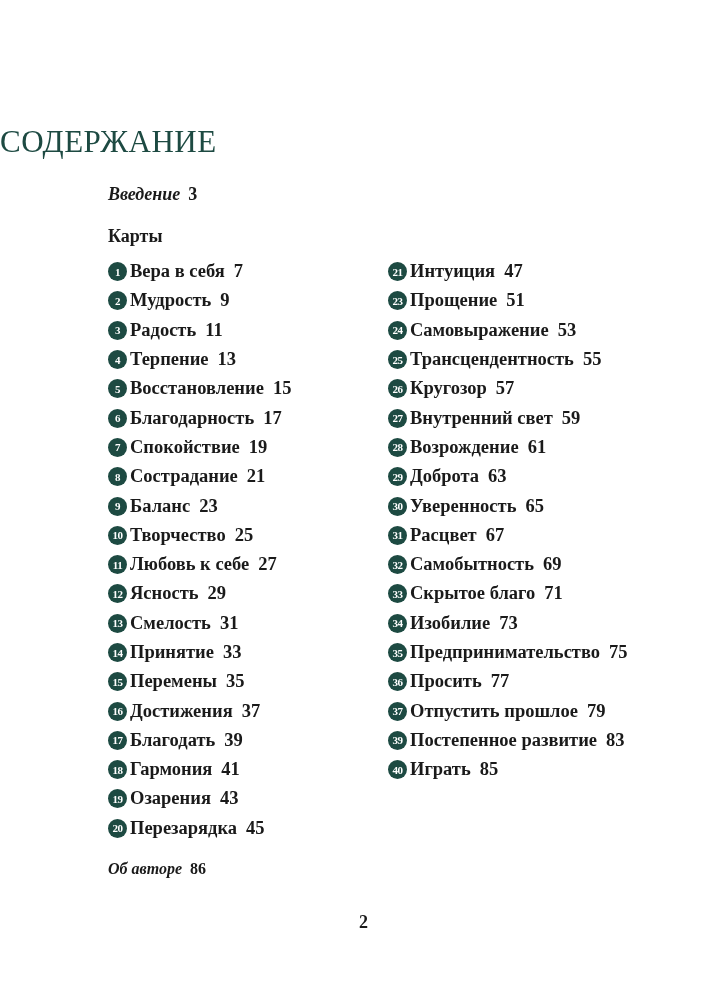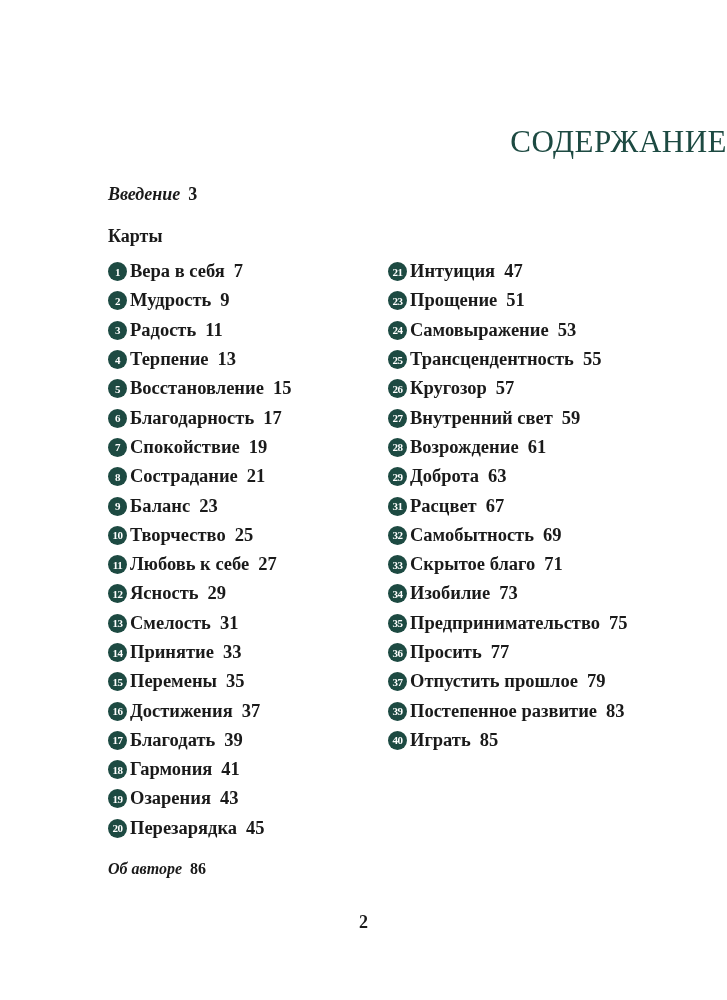--- a/index.html
+++ b/index.html
@@ -13,21 +13,21 @@
       position: relative;
       overflow: hidden;
       font-family: "DejaVu Serif", "Liberation Serif", serif;
       color: #1a1a1a;
     }
     .title {
       position: absolute;
       left: 0;
       width: 727px;
       top: 103px;
-      text-align: right;
+      text-align: left;
       font-family: "Liberation Serif", "DejaVu Serif", serif;
       font-size: 31px;
       letter-spacing: 0.5px;
       color: #1d4a42;
       font-weight: normal;
     }
     .intro {
       position: absolute;
       left: 108px;
       top: 184px;
@@ -254,20 +254,25 @@
       <span class="badge">28</span>
       <span class="label">Возрождение</span>
       <span class="pg">61</span>
     </li>
     <li class="entry">
       <span class="badge">29</span>
       <span class="label">Доброта</span>
       <span class="pg">63</span>
     </li>
     <li class="entry">
+      <span class="badge">30</span>
+      <span class="label">Уверенность</span>
+      <span class="pg">65</span>
+    </li>
+    <li class="entry">
       <span class="badge">31</span>
       <span class="label">Расцвет</span>
       <span class="pg">67</span>
     </li>
     <li class="entry">
       <span class="badge">32</span>
       <span class="label">Самобытность</span>
       <span class="pg">69</span>
     </li>
     <li class="entry">

